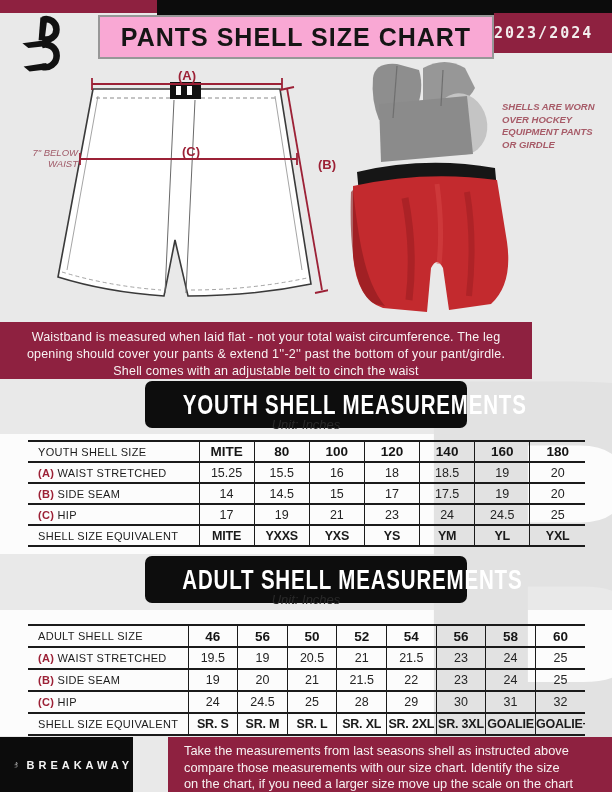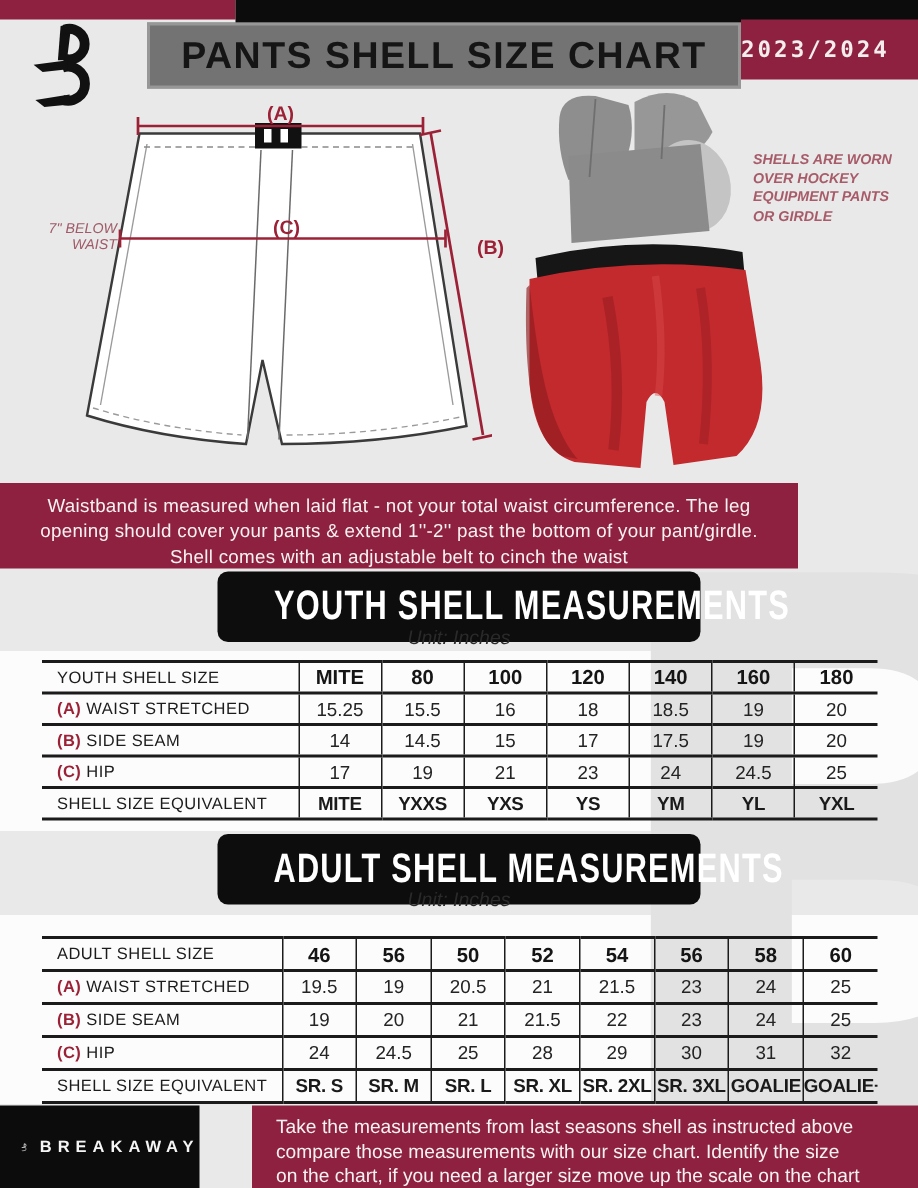--- a/index.html
+++ b/index.html
@@ -6,21 +6,21 @@
   .page{
     position:relative;width:612px;height:792px;overflow:hidden;
     background:#e9e9e9;font-family:"Liberation Sans",sans-serif;color:#1c1c1c;
   }
   .abs{position:absolute;}
 
   
   .stripe-maroon{left:0;top:0;width:157px;height:13px;background:#8e2140;}
   .band-black{left:157px;top:0;width:455px;height:52px;background:#0c0c0c;}
   .title-box{
-    left:98px;top:15px;width:392px;height:40px;background:#737373;
+    left:98px;top:15px;width:392px;height:40px;background:#f9a8d4;
     border:2px solid #979797;display:flex;align-items:center;justify-content:center;
   }
   .title-box span{font-size:25px;font-weight:bold;letter-spacing:1px;color:#151515;white-space:nowrap;}
   .season-box{
     left:494px;top:13px;width:118px;height:40px;background:#8e2140;
     display:flex;align-items:center;
   }
   .season-box span{
     font-family:"DejaVu Sans Mono",monospace;font-weight:bold;font-size:15px;
     color:#f3eded;letter-spacing:2px;white-space:nowrap;

